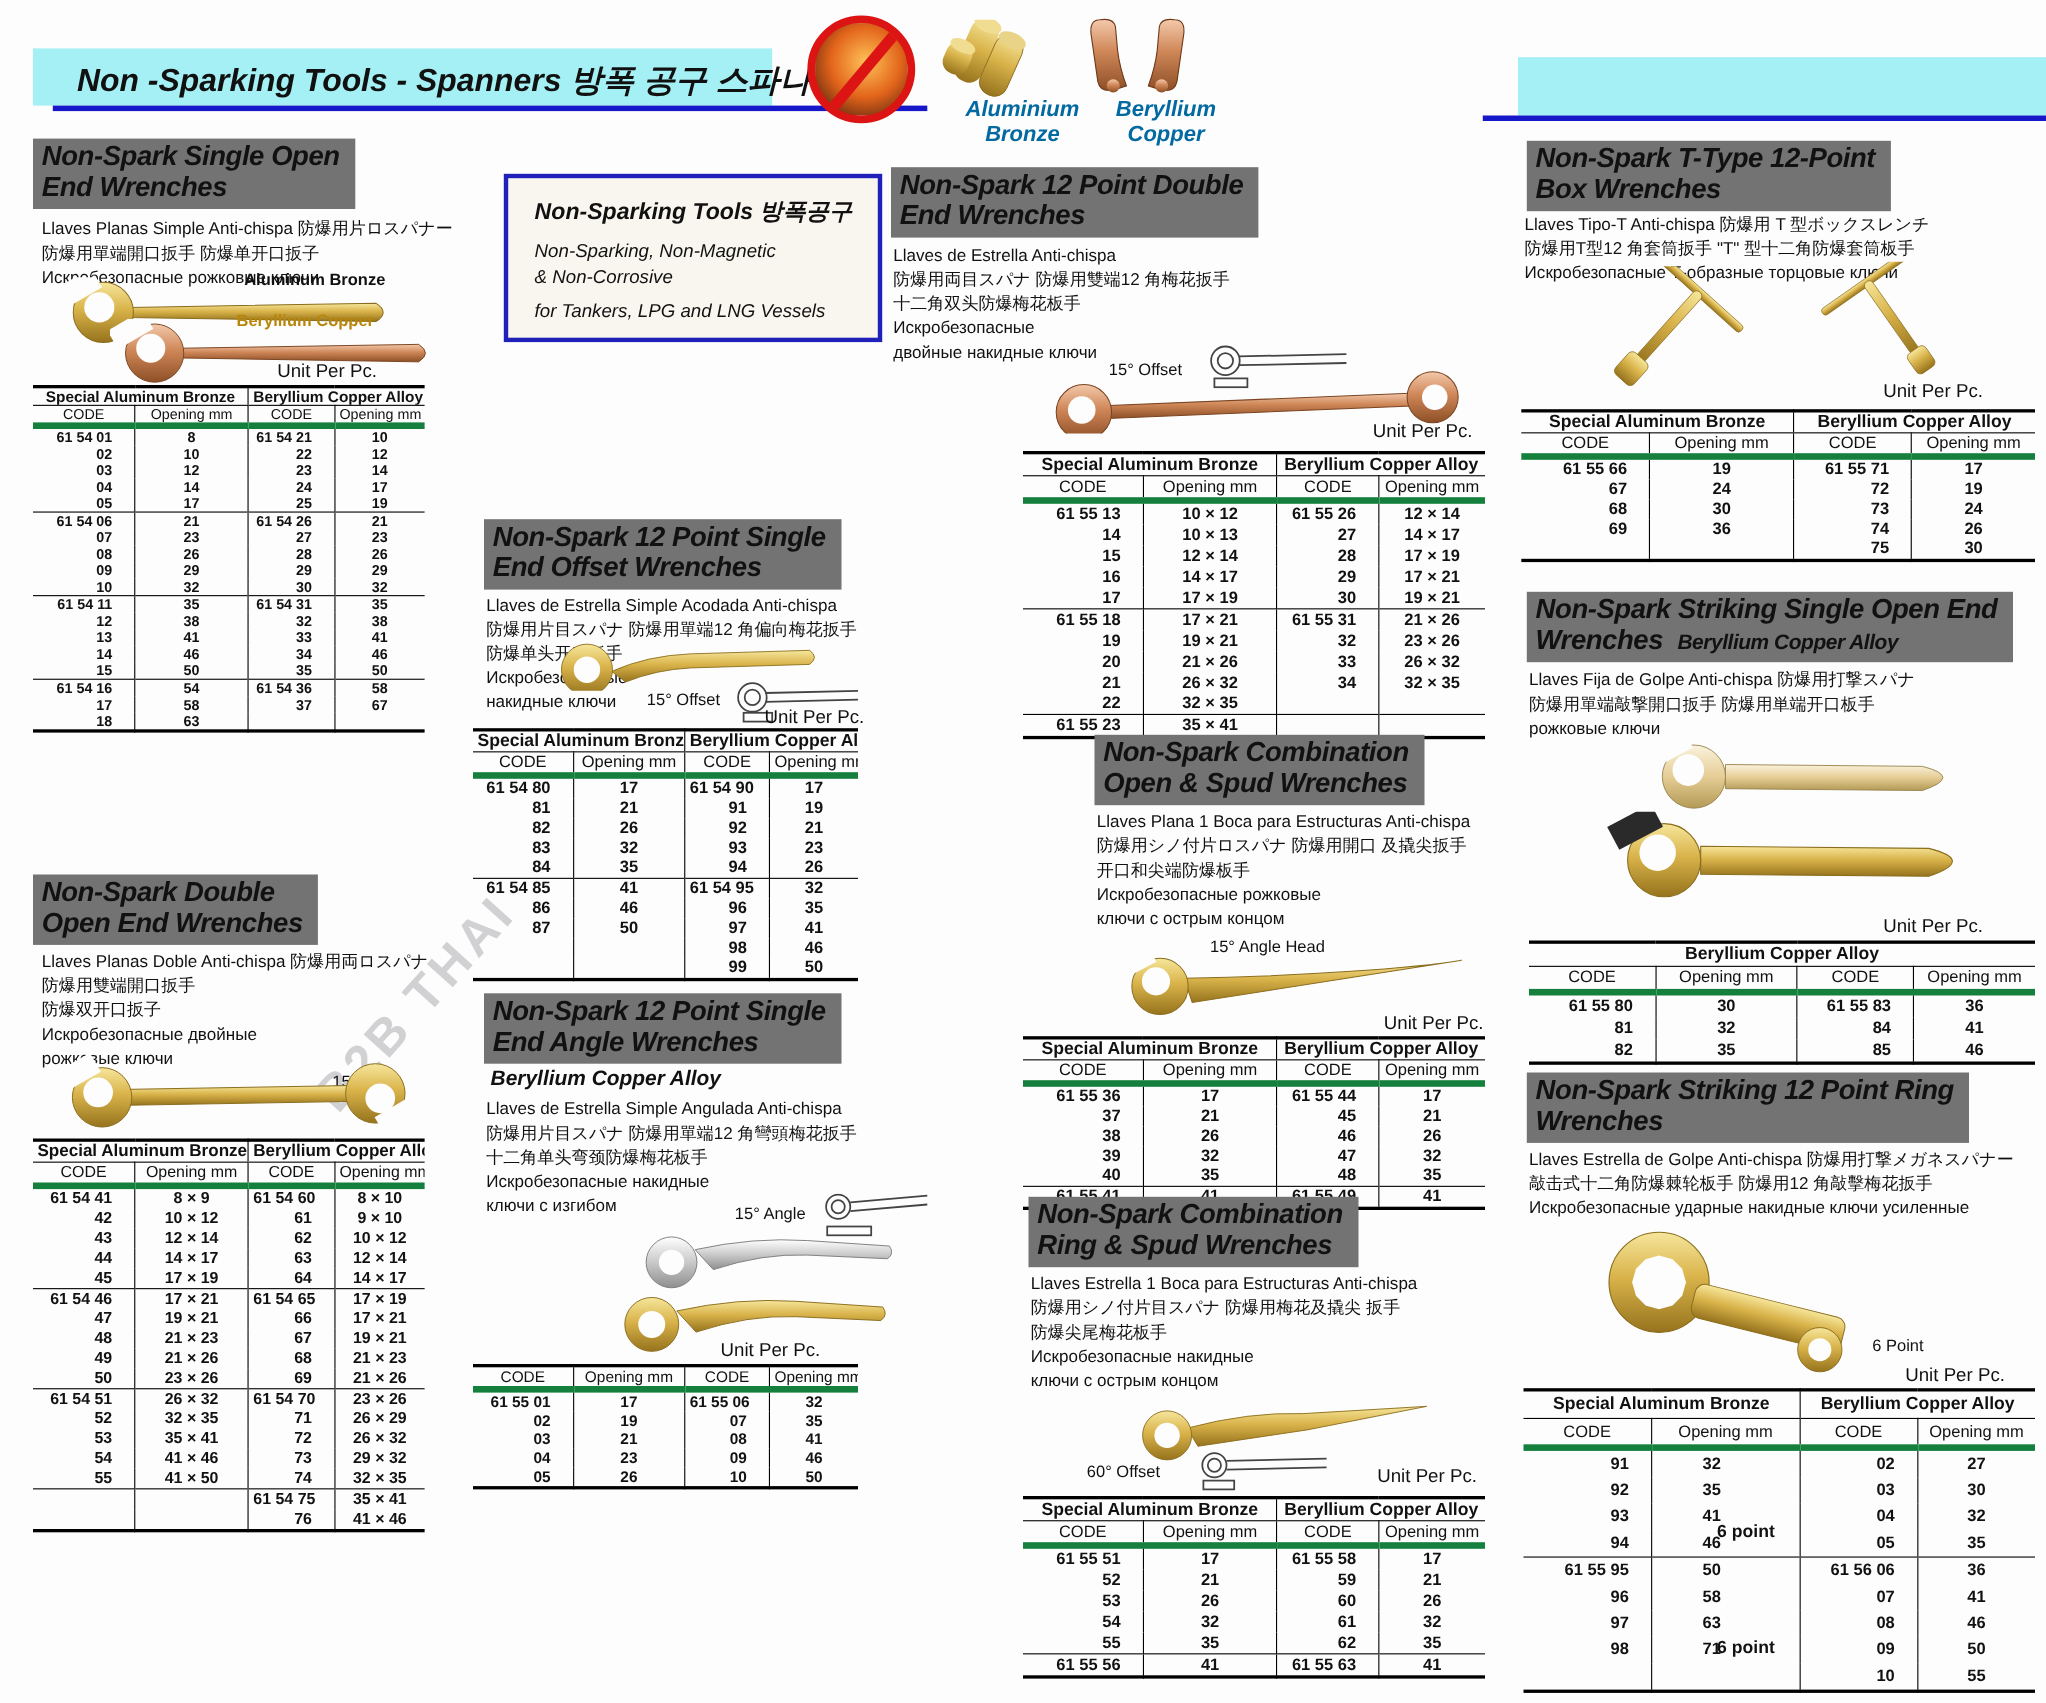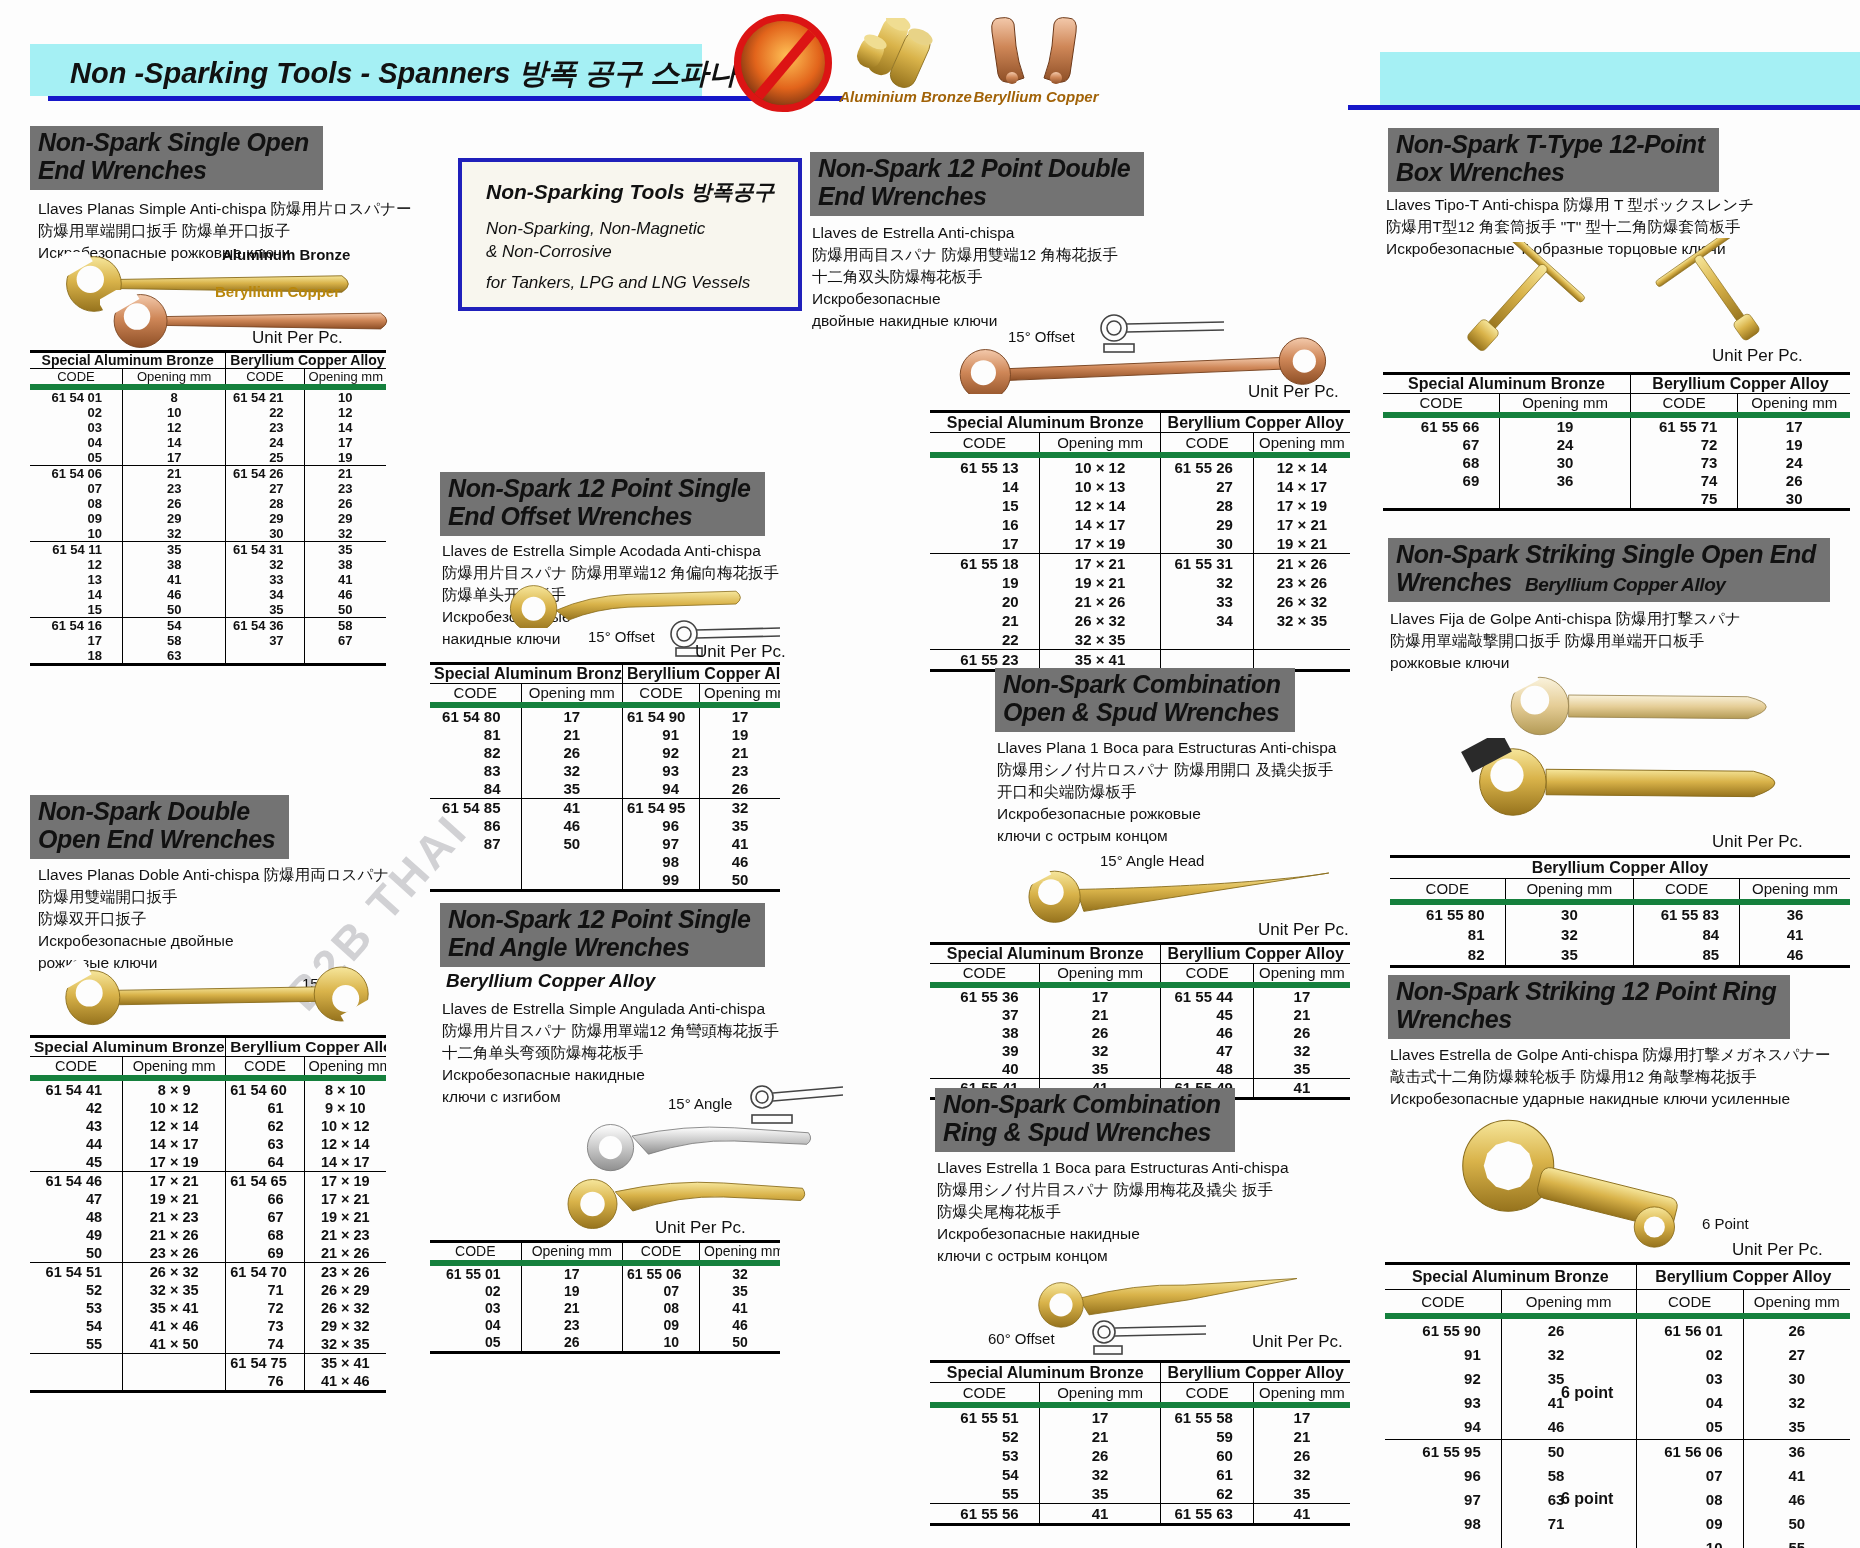--- a/index.html
+++ b/index.html
@@ -3,21 +3,21 @@
 <meta charset="utf-8">
 <style>
   html,body{margin:0;padding:0;}
   body{width:1860px;height:1548px;position:relative;background:#fdfdfd;
        font-family:"Liberation Sans", sans-serif;color:#111;overflow:hidden;}
   .abs{position:absolute;}
   
   .cyanbar{background:#a5f0f4;}
   .blueline{background:#1617c9;}
   .hdr-title{font-size:29px;font-weight:bold;font-style:italic;letter-spacing:0px;white-space:nowrap;}
-  .mat-label{font-size:15px;font-weight:bold;font-style:italic;color:#a16207;text-align:center;}
+  .mat-label{font-size:20px;font-weight:bold;font-style:italic;color:#0369a1;text-align:center;margin-left:24px;}
   
   .secbox{background:#737373;padding:3px 14px 6px 8px;display:inline-block;}
   .sec-t{font-size:25px;font-weight:bold;font-style:italic;line-height:1.1;letter-spacing:-0.4px;white-space:nowrap;}
   .sec-sub{font-size:19px;font-weight:bold;font-style:italic;}
   .ml{font-size:15.5px;line-height:1.42;white-space:nowrap;}
   .unit{font-size:17px;white-space:nowrap;}
   .anglelab{font-size:15px;white-space:nowrap;}
   .blk-label{font-size:15px;font-weight:bold;white-space:nowrap;}
   .cu-label{color:#b8860b;}
   
@@ -1087,26 +1087,20 @@
         </tr>
         <tr>
           <th class="sub-h">CODE</th>
           <th class="sub-h">Opening mm</th>
           <th class="sub-h">CODE</th>
           <th class="sub-h">Opening mm</th>
         </tr>
       </thead>
       <tbody>
         <tr>
-          <td class="code">61 55 90</td>
-          <td class="open-left">26</td>
-          <td class="code">61 56 01</td>
-          <td class="open">26</td>
-        </tr>
-        <tr>
           <td class="code">91</td>
           <td class="open-left">32</td>
           <td class="code">02</td>
           <td class="open">27</td>
         </tr>
         <tr>
           <td class="code">92</td>
           <td class="open-left">35</td>
           <td class="code">03</td>
           <td class="open">30</td>

